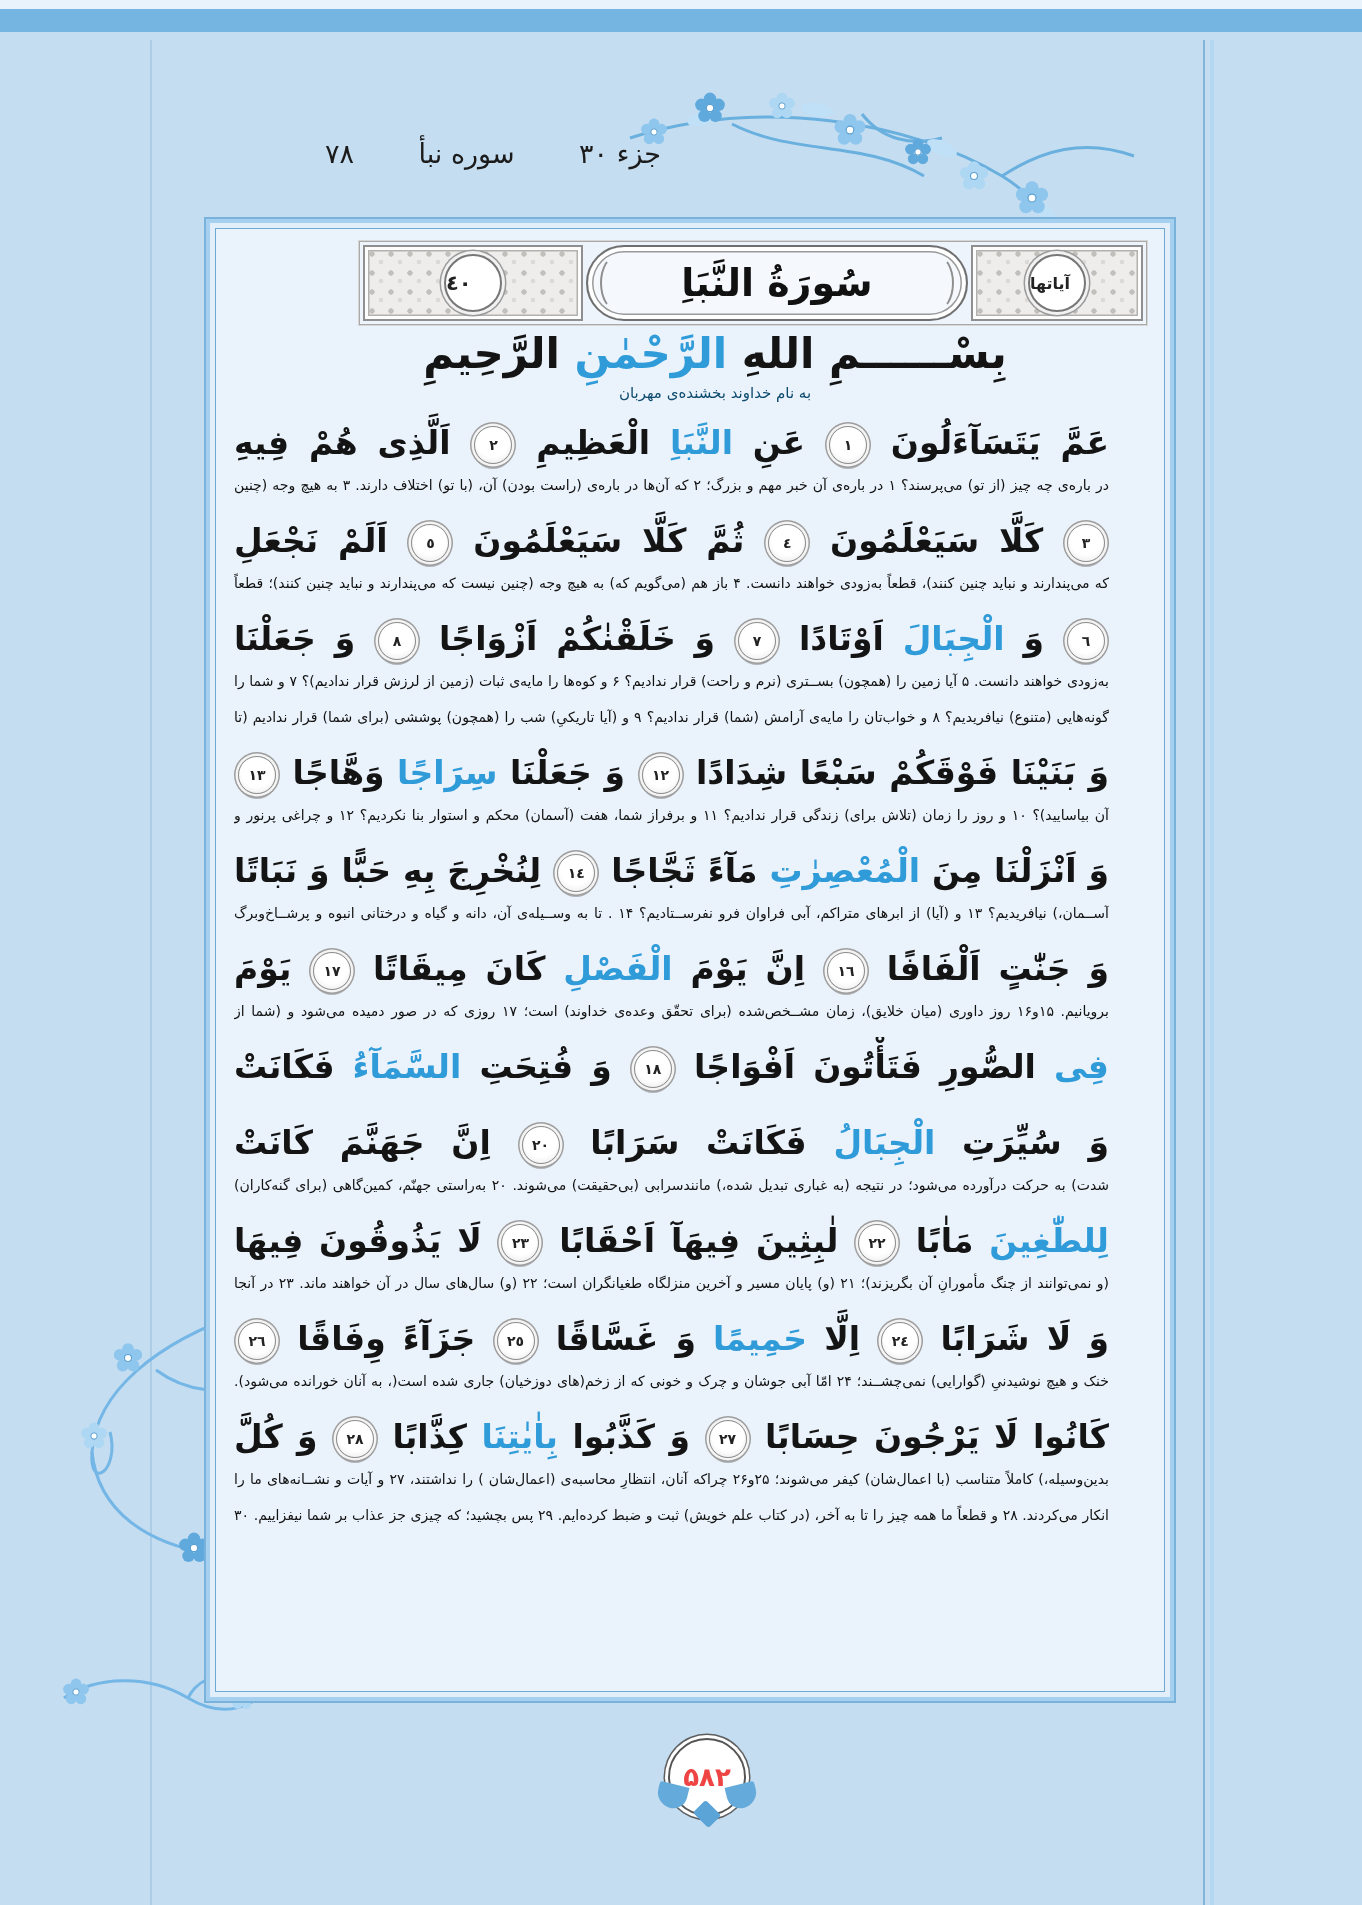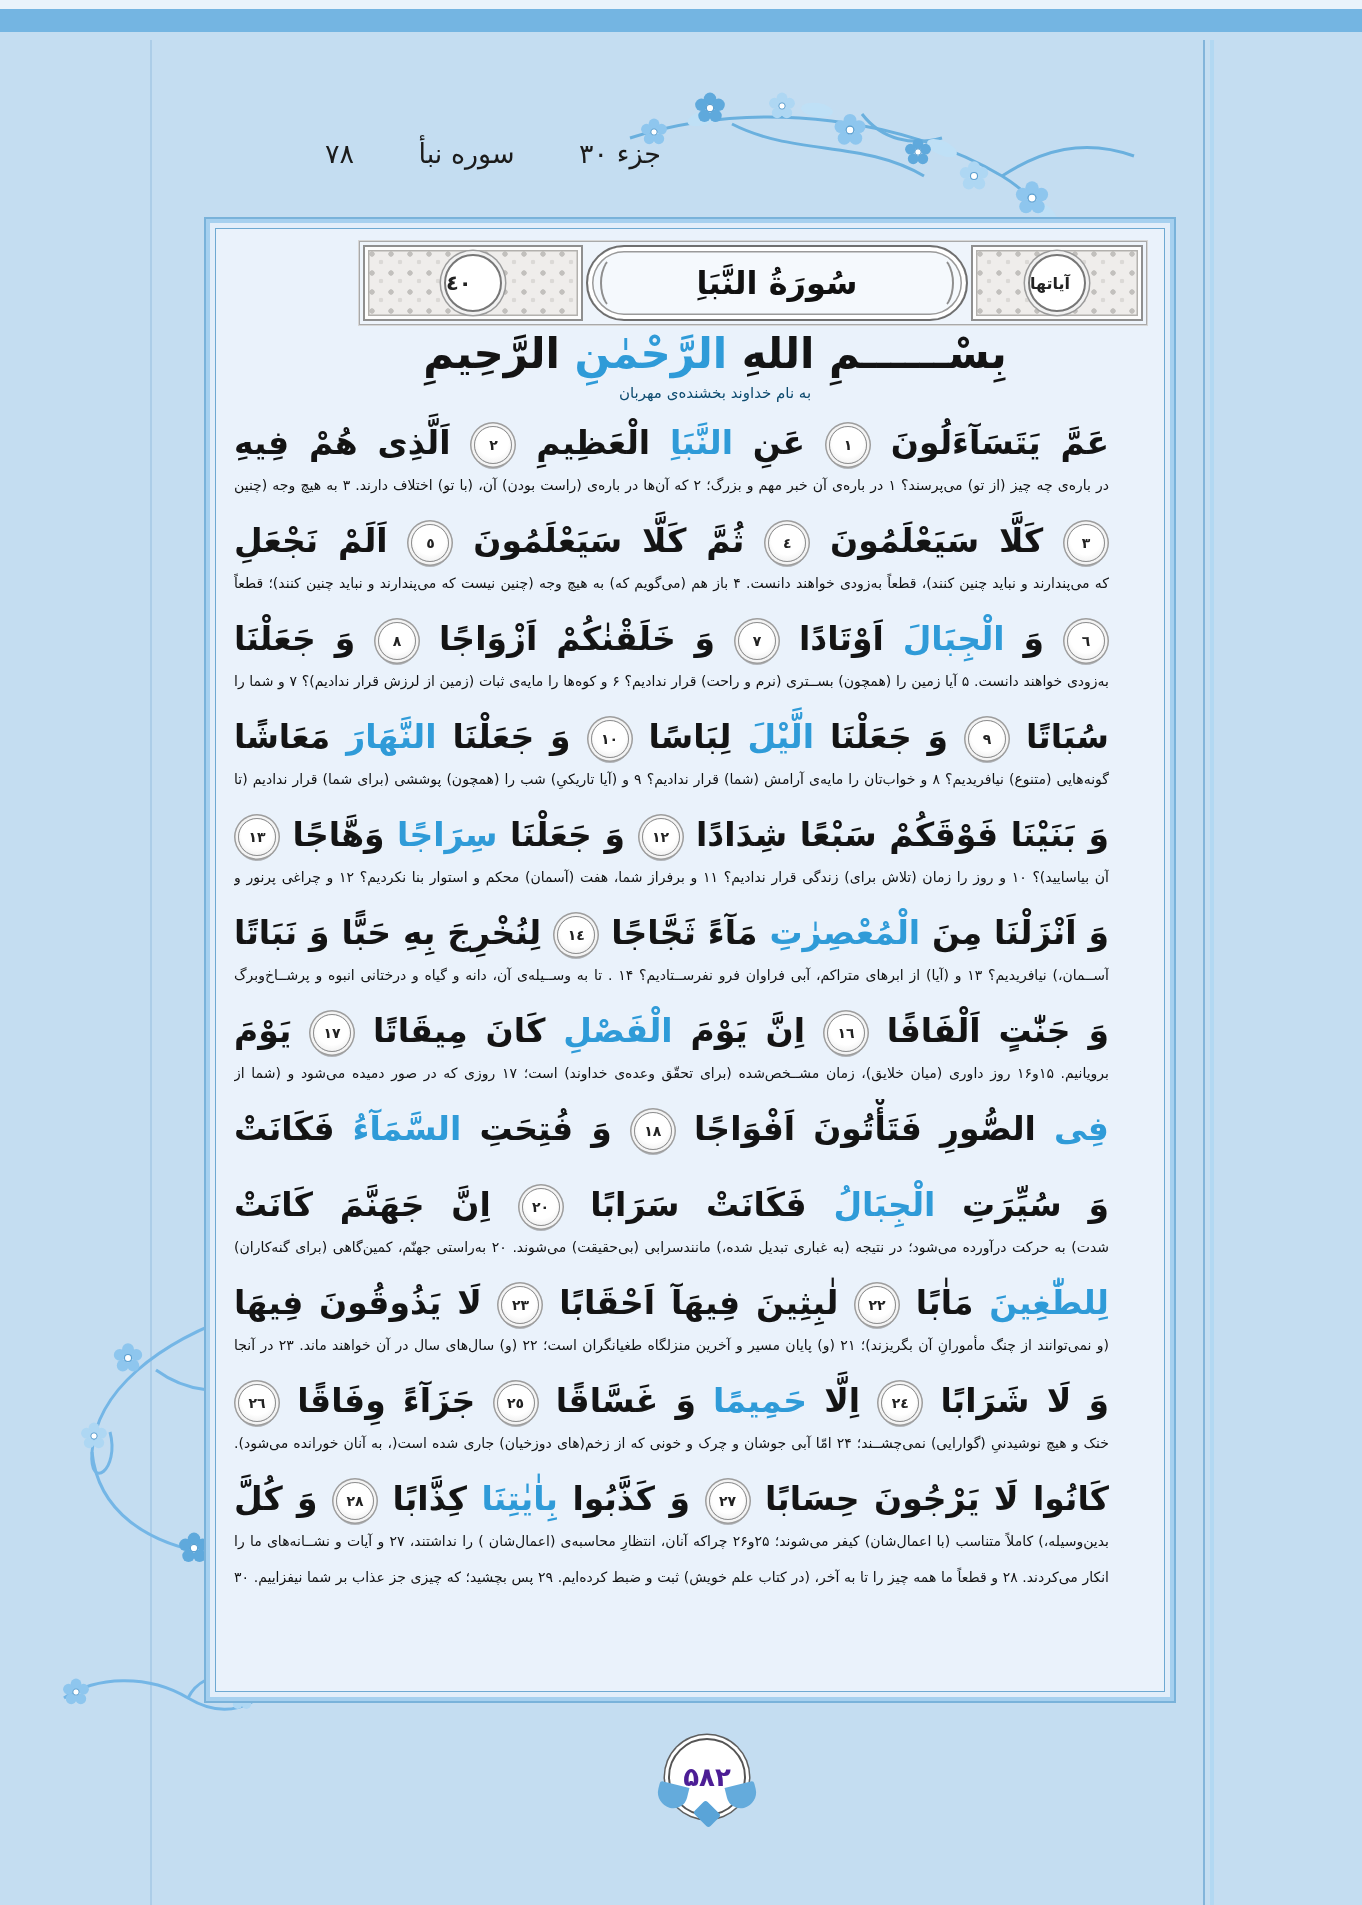--- a/index.html
+++ b/index.html
@@ -43,21 +43,21 @@
         justify-content:flex-end;font-weight:700;color:#222;}
   .circ.ayat-circ{font-size:16px;}
   .circ.count-circ{font-size:21px;}
   .pill{flex:1;position:relative;border:2.5px solid #6f6f6f;border-radius:40px;background:#f5f9fd;
         box-shadow:inset 0 0 0 4px #ffffff,inset 0 0 0 5.5px #9a9a9a;
         display:flex;align-items:center;justify-content:center;}
   .pill::before,.pill::after{content:"";position:absolute;top:8px;bottom:8px;width:30px;
         border:2px solid #8f8f8f;border-radius:50%;}
   .pill::before{right:12px;border-left-color:transparent;border-top-color:transparent;border-bottom-color:transparent;}
   .pill::after{left:12px;border-right-color:transparent;border-top-color:transparent;border-bottom-color:transparent;}
-  .surah-title{font-size:32px;font-weight:700;color:#111;line-height:1;}
+  .surah-title{font-size:38px;font-weight:700;color:#111;line-height:1;}
   
   .bism{margin:2px 110px 0 160px;text-align:center;}
   .bism-ar{font-size:42px;line-height:54px;font-weight:700;color:#141414;}
   .bism-fa{font-size:15px;line-height:24px;color:#0c4a6e;font-weight:400;}
   
   .verses{margin:8px 55px 0 18px;}
   .row{margin-bottom:14px;}
   .ayah{font-size:33px;font-weight:700;line-height:60px;height:62px;overflow:hidden;
         text-align:justify;text-align-last:justify;color:#141414;}
   .fa{font-size:14px;line-height:21px;height:22px;overflow:hidden;color:#111;
@@ -65,21 +65,21 @@
   .taj{color:#2f9bd8;}
   .med{display:inline-flex;align-items:center;justify-content:center;width:36px;height:36px;
        border-radius:50%;background:radial-gradient(circle at 50% 40%,#ffffff 55%,#e6e6e6);
        border:1.5px solid #8c8c8c;
        box-shadow:0 0 0 2.5px #f4f4f4,0 0 0 4px #9d9d9d,0 4px 0 1px rgba(130,130,130,.55);
        font-size:14px;font-weight:700;color:#222;vertical-align:middle;margin:0 4px;line-height:1;}
   
   .pagenum{position:absolute;left:668px;top:1738px;width:74px;height:74px;border-radius:50%;
            background:#fff;border:2px solid #555;box-shadow:0 0 0 3px #fff,0 0 0 4.5px #5e5e5e;
            display:flex;align-items:center;justify-content:center;font-size:26px;font-weight:700;
-           color:#4c1d95;z-index:3;}
+           color:#ef4444;z-index:3;}
   .pagenum::before,.pagenum::after{content:"";position:absolute;width:30px;height:24px;
            background:#64abdc;z-index:-1;top:44px;}
   .pagenum::before{left:-13px;border-radius:3px 0 14px 16px;transform:rotate(14deg);}
   .pagenum::after{right:-13px;border-radius:0 3px 16px 14px;transform:rotate(-14deg);}
   .pagenum .tail{position:absolute;bottom:-9px;left:26px;width:22px;height:18px;background:#5aa4d8;
            transform:rotate(45deg);z-index:-1;border-radius:3px;}
   .ornament{position:absolute;pointer-events:none;z-index:1;}
 </style>
 </head>
 <body>
@@ -195,21 +195,20 @@
         <div class="ayah"><span class="med">٣</span><span> كَلَّا سَيَعْلَمُونَ </span><span class="med">٤</span><span> ثُمَّ كَلَّا سَيَعْلَمُونَ </span><span class="med">٥</span><span> اَلَمْ نَجْعَلِ </span></div>
         <div class="fa">که می‌پندارند و نباید چنین کنند)، قطعاً به‌زودی خواهند دانست. ۴ باز هم (می‌گویم که) به هیچ وجه (چنین نیست که می‌پندارند و نباید چنین کنند)؛ قطعاً</div>
       </div>
 
       <div class="row">
         <div class="ayah"><span class="med">٦</span><span> وَ </span><span class="taj">الْجِبَالَ</span><span> اَوْتَادًا </span><span class="med">٧</span><span> وَ خَلَقْنٰكُمْ اَزْوَاجًا </span><span class="med">٨</span><span> وَ جَعَلْنَا نَوْمَكُمْ</span></div>
         <div class="fa">به‌زودی خواهند دانست. ۵ آیا زمین را (همچون) بســتری (نرم و راحت) قرار ندادیم؟ ۶ و کوه‌ها را مایه‌ی ثبات (زمین از لرزش قرار ندادیم)؟ ۷ و شما را به</div>
       </div>
 
       <div class="row">
-        <div class="ayah"><span>سُبَاتًا </span><span class="med">٩</span><span> وَ جَعَلْنَا </span><span class="taj">الَّيْلَ</span><span> لِبَاسًا </span><span class="med">١٠</span><span> وَ جَعَلْنَا </span><span class="taj">النَّهَارَ</span><span> مَعَاشًا </span></div>
         <div class="fa">گونه‌هایی (متنوع) نیافریدیم؟ ۸ و خواب‌تان را مایه‌ی آرامش (شما) قرار ندادیم؟ ۹ و (آیا تاریکیِ) شب را (همچون) پوششی (برای شما) قرار ندادیم (تا در پناه</div>
       </div>
 
       <div class="row">
         <div class="ayah"><span>وَ بَنَيْنَا فَوْقَكُمْ سَبْعًا شِدَادًا </span><span class="med">١٢</span><span> وَ جَعَلْنَا </span><span class="taj">سِرَاجًا</span><span> وَهَّاجًا </span><span class="med">١٣</span></div>
         <div class="fa">آن بیاسایید)؟ ۱۰ و روز را زمان (تلاش برای) زندگی قرار ندادیم؟ ۱۱ و برفراز شما، هفت (آسمان) محکم و استوار بنا نکردیم؟ ۱۲ و چراغی پرنور و باحرارت (در</div>
       </div>
 
       <div class="row">
         <div class="ayah"><span>وَ اَنْزَلْنَا مِنَ </span><span class="taj">الْمُعْصِرٰتِ</span><span> مَآءً ثَجَّاجًا </span><span class="med">١٤</span><span> لِنُخْرِجَ بِهِ حَبًّا وَ نَبَاتًا </span></div>

